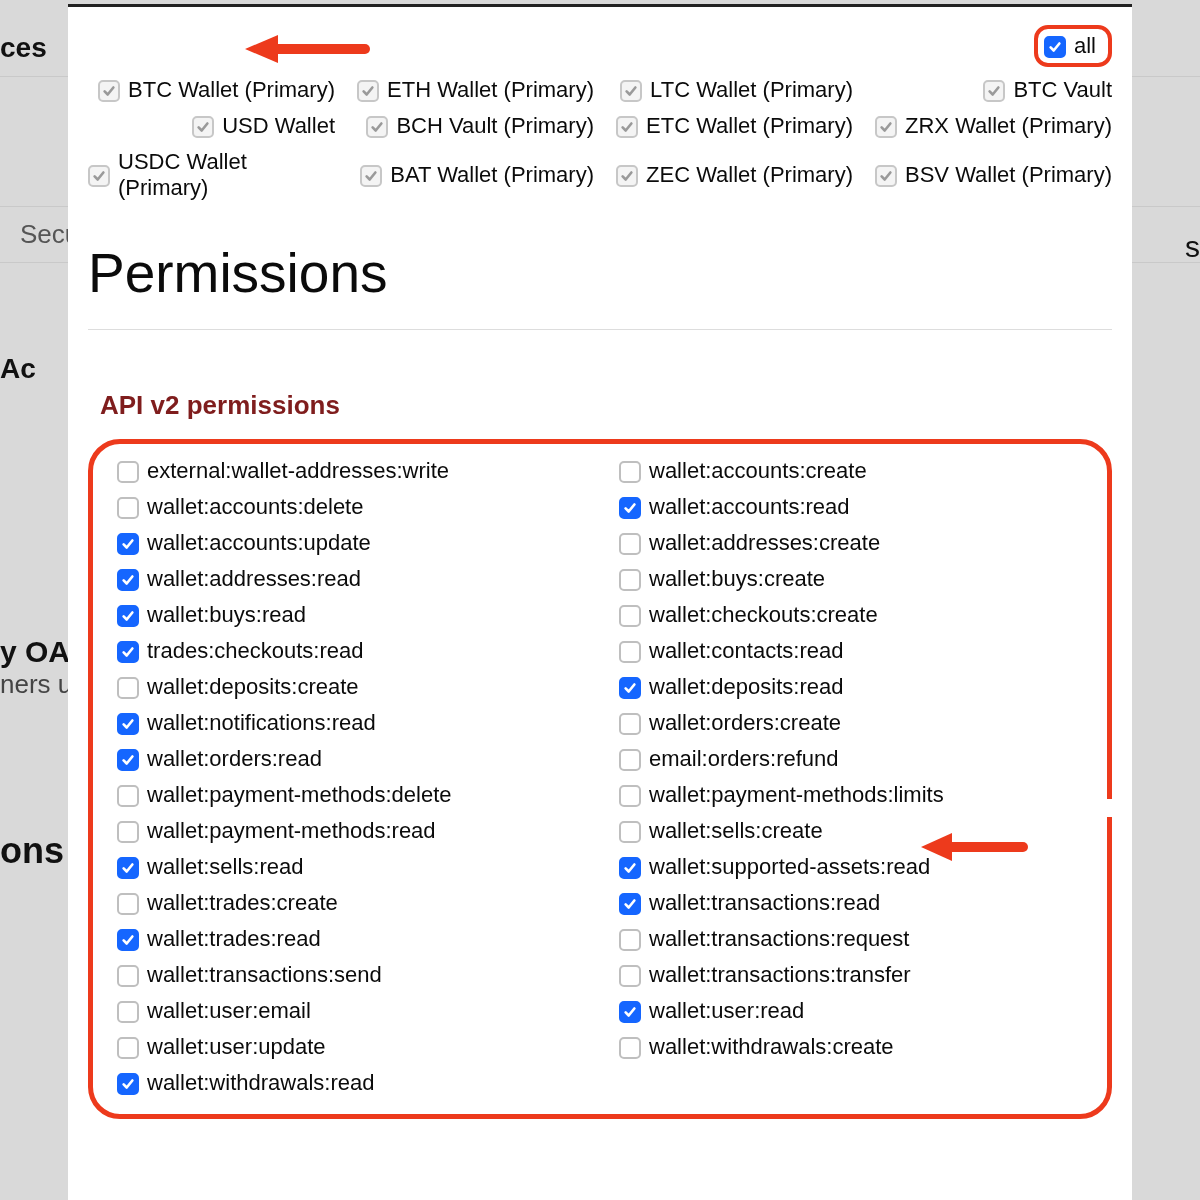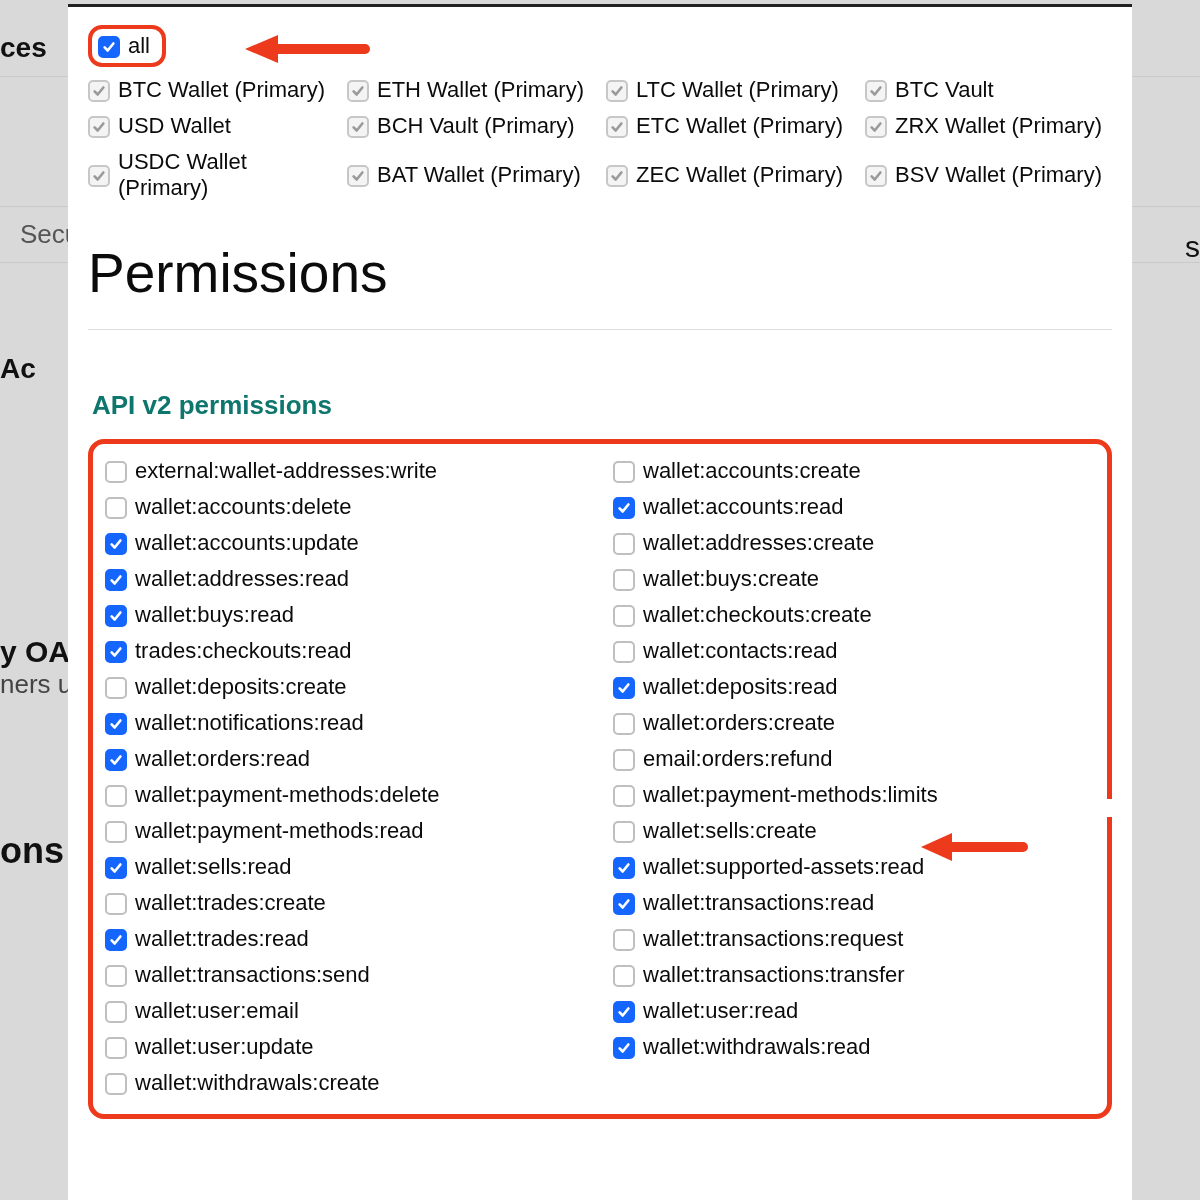--- a/index.html
+++ b/index.html
@@ -47,40 +47,40 @@
   .cb.greychecked svg path { stroke:#9a9a9a; }
   .cb:not(.checked):not(.greychecked) svg { display:none; }
 
   .accounts {
     display: grid;
     grid-template-columns: repeat(4, 1fr);
     gap: 10px 12px;
     font-size: 22px;
     margin-bottom: 40px;
   }
-  .acct { display:flex; align-items:center; }
+  .acct { display:flex; align-items:center;justify-content:flex-end; }
   .acct.all { grid-column: 1 / -1; }
   .acct.all .lbl { font-size:22px; }
   .all-wrap {
     display:inline-flex; align-items:center;
     border:4px solid #ed3a1c; border-radius:14px;
     padding:4px 12px 4px 6px;
   }
 
   h2.permissions {
     font-size: 55px; font-weight:400; margin: 30px 0 24px 0;
   }
   hr.sep { border:none; border-top:1px solid #ddd; margin:0 0 60px 0; }
 
-  h3.api { color:#0f766e; font-size:26px; font-weight:700; margin:0 0 18px 4px; }
+  h3.api { color:#7f1d1d; font-size:26px; font-weight:700; margin:0 0 18px 12px; }
 
   .perm-box {
     border: 5px solid #ed3a1c;
-    border-radius: 16px;
-    padding: 14px 16px 18px 12px;
+    border-radius: 32px;
+    padding: 14px 16px 18px 24px;
     position: relative;
     text-align: right;
   }
   .perm-box::before {
     content:""; position:absolute; right:-5px; top:53%;
     width:12px; height:18px; background:#fff;
   }
   .perms {
     display:grid;
     grid-template-columns: 1fr 1fr;
@@ -405,30 +405,30 @@
               <path d="M3 8.5 L6.5 12 L13 4" fill="none" stroke-width="3" stroke-linecap="round" stroke-linejoin="round"></path>
             </svg>
           </span>
           <span>wallet:user:read</span>
         </div>
         <div class="perm">
           <span class="cb"></span>
           <span>wallet:user:update</span>
         </div>
         <div class="perm">
+          <span class="cb"></span>
+          <span>wallet:withdrawals:create</span>
+        </div>
+        <div class="perm">
           <span class="cb checked">
             <svg viewBox="0 0 16 16">
               <path d="M3 8.5 L6.5 12 L13 4" fill="none" stroke-width="3" stroke-linecap="round" stroke-linejoin="round"></path>
             </svg>
           </span>
           <span>wallet:withdrawals:read</span>
-        </div>
-        <div class="perm">
-          <span class="cb"></span>
-          <span>wallet:withdrawals:create</span>
         </div>
       </div>
   </div>
 
   <div class="arrow a1">
     <svg viewBox="0 0 130 40">
       <line x1="30" y1="20" x2="125" y2="20" stroke="#ed3a1c" stroke-width="10" stroke-linecap="round"></line>
       <polygon points="5,20 38,6 38,34" fill="#ed3a1c"></polygon>
     </svg>
   </div>

